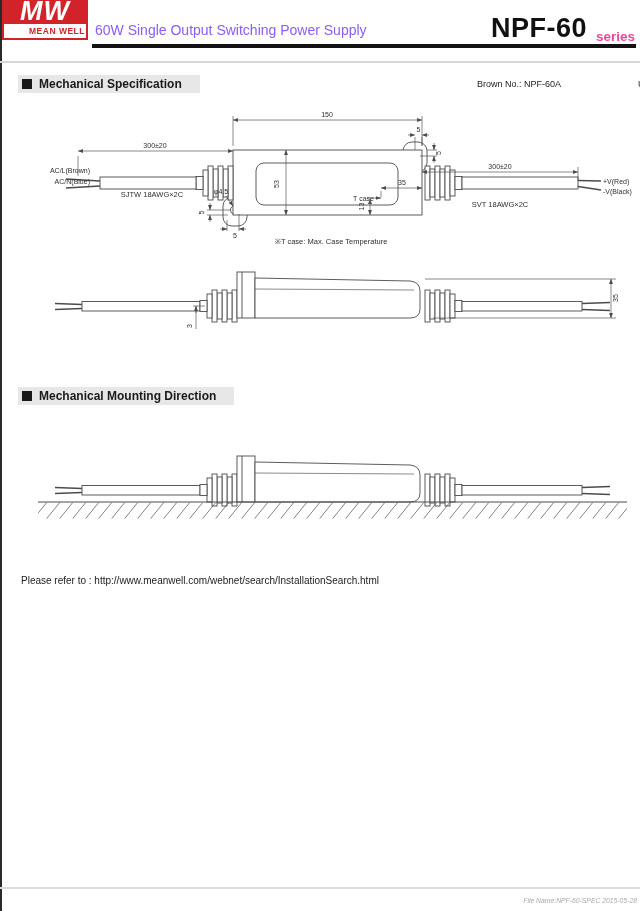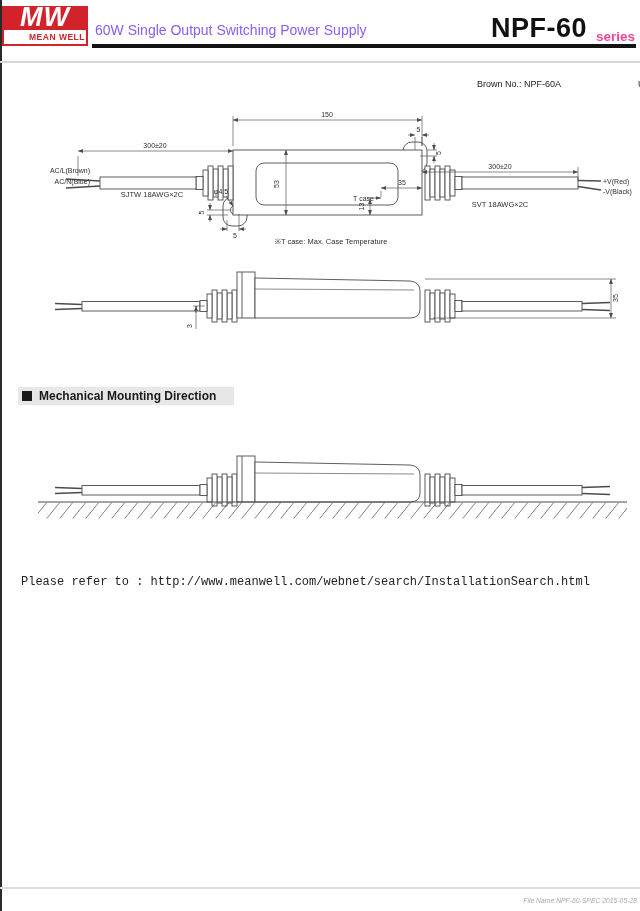--- a/index.html
+++ b/index.html
@@ -1,40 +1,40 @@
 <!DOCTYPE html>
 <html><head>
 <meta charset="utf-8">
 <style>
   html,body{margin:0;padding:0;background:#fff;}
   .page{position:relative;width:640px;height:911px;background:#ffffff;overflow:hidden;
         font-family:"Liberation Sans",sans-serif;color:#1c1c1c;}
 
   
   .edge-left{position:absolute;left:0;top:0;width:2px;height:911px;background:#2a2a2a;}
-  .logo{position:absolute;left:2px;top:6px;width:86px;height:40px;background:#d2232a;}
+  .logo{position:absolute;left:2px;top:0;width:86px;height:40px;background:#d2232a;}
   .logo .mw{position:absolute;left:0;right:0;top:-4px;text-align:center;
             font-style:italic;font-weight:bold;font-size:27px;color:#fff;letter-spacing:1px;}
   .logo .mwname{position:absolute;left:2px;right:2px;bottom:2px;height:12px;background:#fff;
             border:1px solid #fff;color:#d2232a;font-weight:bold;font-size:8.5px;
             text-align:right;line-height:12px;letter-spacing:0.5px;}
   .title{position:absolute;left:95px;top:22px;font-size:14px;font-weight:400;color:#8b5cf6;}
   .series-wrap{position:absolute;right:5px;top:13px;display:flex;align-items:flex-end;}
   .series-name{font-size:27px;font-weight:bold;letter-spacing:0.5px;color:#111;}
   .series-suffix{font-size:13.5px;font-weight:bold;margin-left:9px;color:#ec4899;}
   .black-rule{position:absolute;left:92px;top:44px;width:544px;height:4px;background:#131313;}
   .gray-rule{position:absolute;left:0;width:640px;height:2px;background:#d6d6d6;}
 
   
   .heading{position:absolute;display:flex;align-items:center;background:#e7e7e7;
            padding:2px 18px 2px 4px;}
   .heading .sq{width:10px;height:10px;background:#1a1a1a;margin-right:7px;flex:none;}
   .heading .htext{font-size:12px;font-weight:bold;color:#1a1a1a;white-space:nowrap;}
   .smalltext{position:absolute;font-size:9px;color:#222;}
-  .note-text{position:absolute;font-size:12px;color:#222;font-family:Liberation Mono, monospace;}
+  .note-text{position:absolute;font-size:10px;color:#222;}
   .footer-text{position:absolute;right:3px;top:897px;font-size:6.8px;font-style:italic;color:#a8a8a8;}
 
   
   svg{position:absolute;left:0;}
   svg text{font-family:"Liberation Sans",sans-serif;font-size:7px;fill:#2e2e2e;}
   .t75{font-size:7.5px;}
   .fillw{fill:#fff;stroke:#4b4b4b;stroke-width:0.9;}
   .ln{fill:none;stroke:#4b4b4b;stroke-width:0.9;}
   .dim{fill:none;stroke:#4b4b4b;stroke-width:0.65;}
   .wire{fill:none;stroke:#4b4b4b;stroke-width:1.3;}
@@ -51,20 +51,24 @@
     <div class="mwname">MEAN WELL</div>
   </div>
   <div class="title">60W Single Output Switching Power Supply</div>
   <div class="series-wrap">
     <span class="series-name">NPF-60</span>
     <span class="series-suffix">series</span>
   </div>
   <div class="black-rule"></div>
   <div class="gray-rule" style="top:61px;"></div>
 
+  <div class="heading" style="left:18px;top:75px;">
+    <span class="sq"></span>
+    <span class="htext">Mechanical Specification</span>
+  </div>
   <div class="smalltext" style="left:477px;top:79px;">Brown No.: NPF-60A</div>
   <div class="smalltext" style="left:606px;top:79px;padding-left:32px;">Unit:mm</div>
 
   <svg style="top:95px;" width="640" height="160" viewBox="0 95 640 160">
     <defs>
       <marker id="ah" viewBox="0 0 8 6" refX="7.6" refY="3" markerWidth="8" markerHeight="6" orient="auto-start-reverse">
           <path d="M0,0 L8,3 L0,6 Z" fill="#4b4b4b"></path>
         </marker>
     </defs>
 

